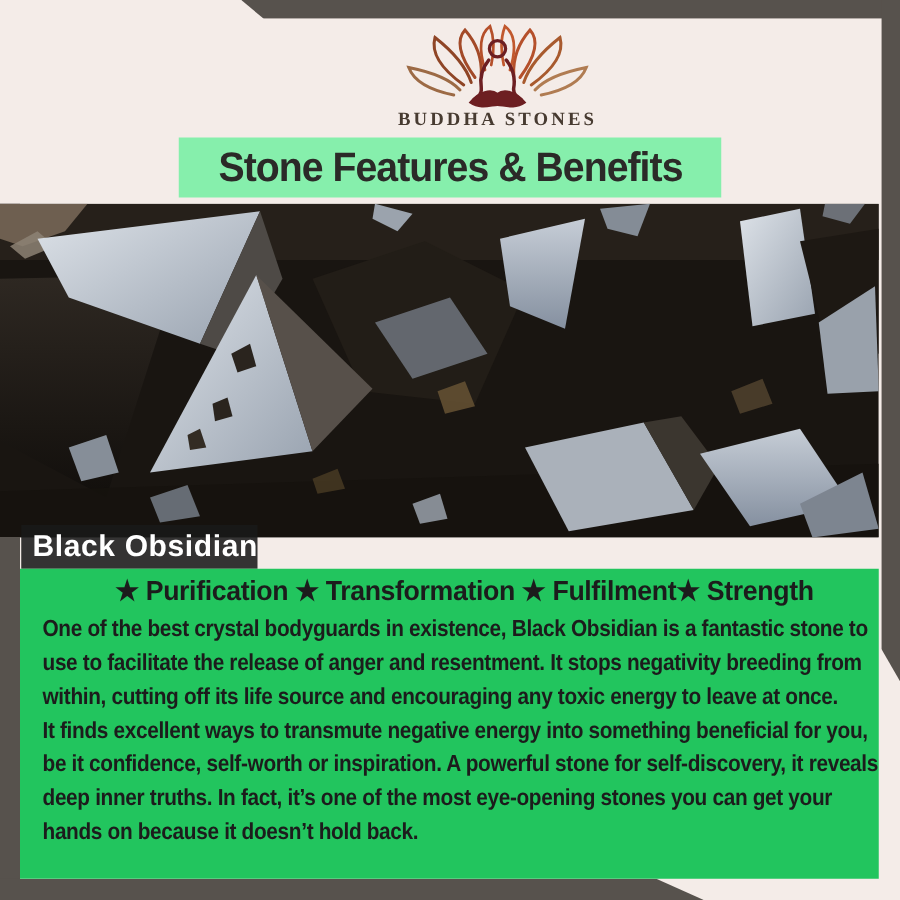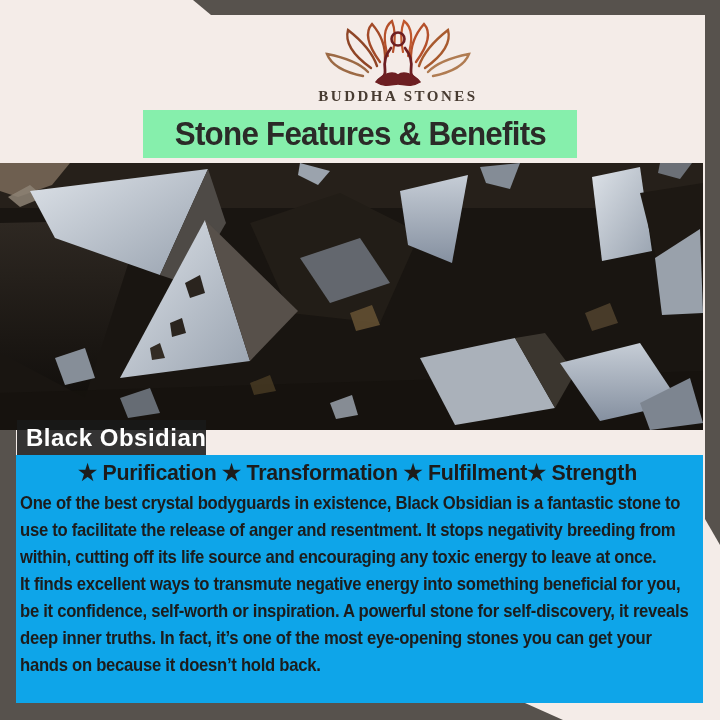--- a/index.html
+++ b/index.html
@@ -32,21 +32,21 @@
     letter-spacing:-0.8px;transform:scaleX(0.95);white-space:nowrap;}
   
   .photo{position:absolute;left:0;top:163px;width:703px;height:267px;}
   .photo svg{display:block;}
   .photo-label{position:absolute;left:17px;top:229px;width:189px;height:35px;
     background:rgba(25,25,25,0.88);color:#fff;font-size:24px;font-weight:bold;
     line-height:35px;padding-left:9px;box-sizing:border-box;letter-spacing:0.5px;
     white-space:nowrap;margin-top:28px;}
   
   .content-panel{position:absolute;left:16px;top:455px;width:687px;height:248px;
-    background:#0ea5e9;box-sizing:border-box;padding:3px 0 0 4px;}
+    background:#22c55e;box-sizing:border-box;padding:3px 0 0 18px;}
   .features-line{width:675px;text-align:center;font-size:22px;font-weight:bold;
     color:#1c1c1c;letter-spacing:-0.3px;transform:scaleX(0.97);
     transform-origin:center top;white-space:nowrap;margin:2px 0 3px 0;}
   .body-text{width:758px;transform:scaleX(0.9);transform-origin:left top;}
   .body-text p{margin:0;font-size:18.5px;font-weight:bold;color:#1c1c1c;
     line-height:27px;letter-spacing:-0.3px;}
 </style>
 </head>
 <body>
 

